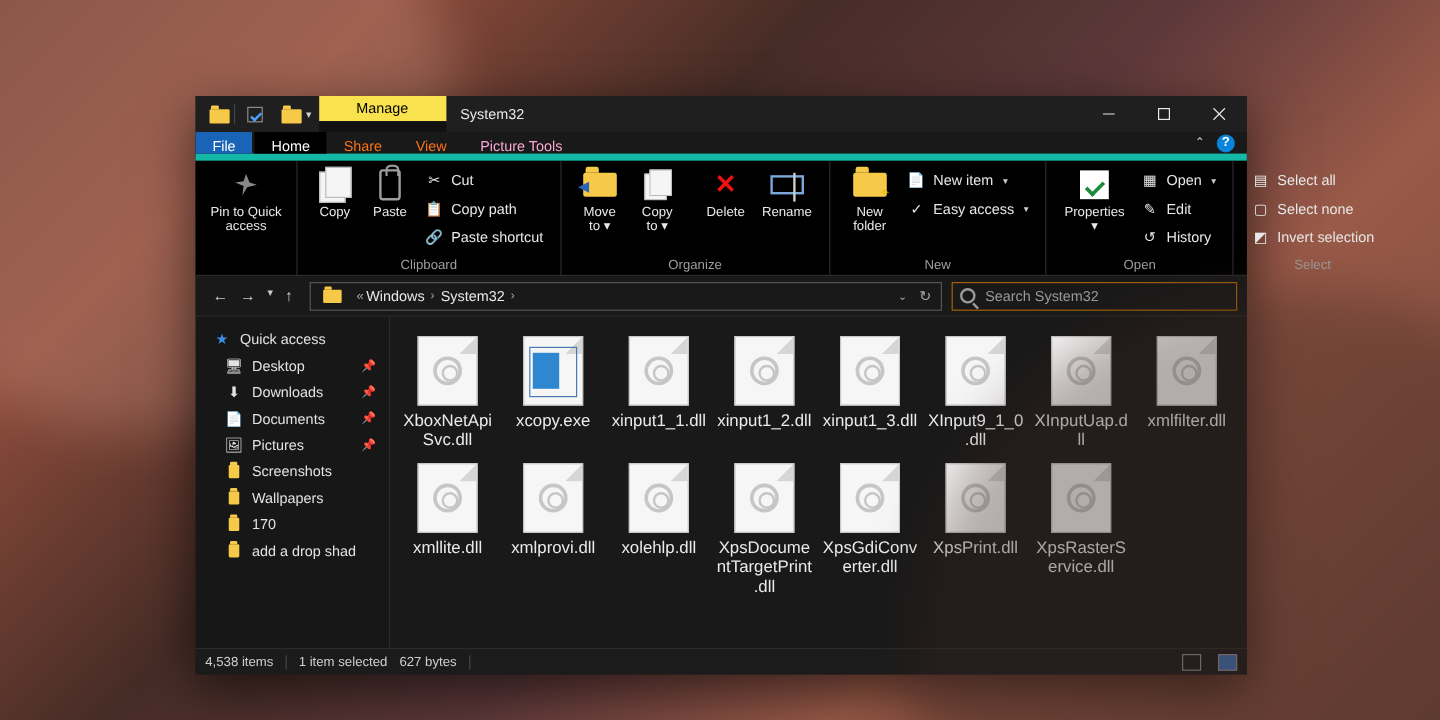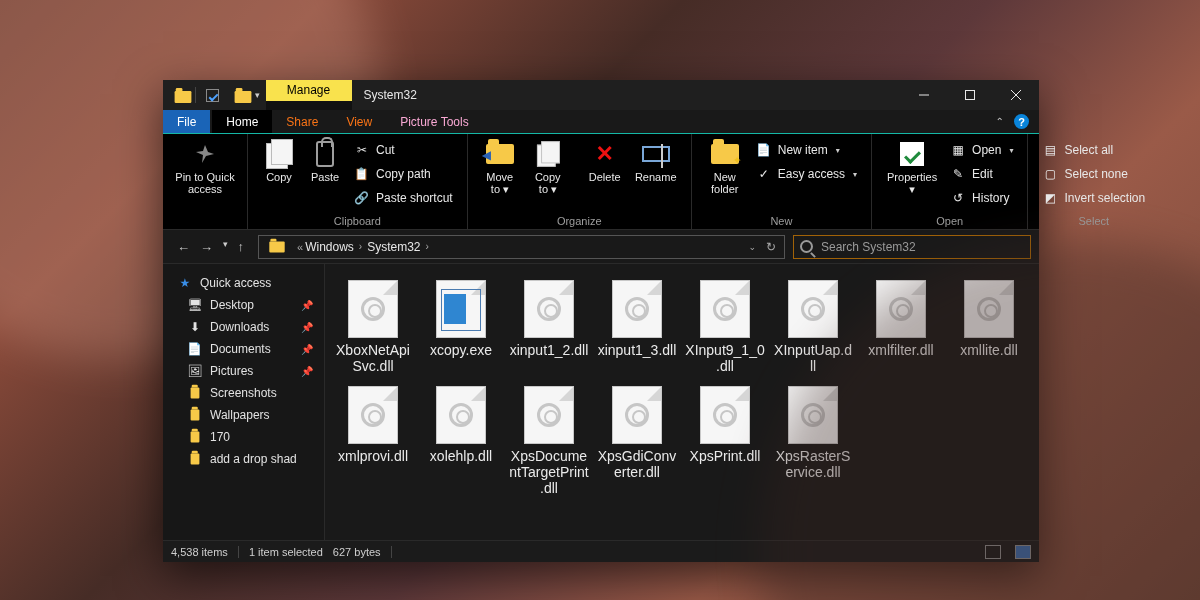--- a/index.html
+++ b/index.html
@@ -18,29 +18,29 @@
   .window {
     position: absolute; left: 163px; top: 80px; width: 876px; height: 482px;
     background: #202020; color: #e8e8e8; box-shadow: 0 14px 42px rgba(0,0,0,.6);
     display: flex; flex-direction: column; font-size: 12px;
   }
 
   
   .titlebar { height: 30px; display: flex; align-items: stretch; background: #1f1f1f; }
   .titlebar .qat { display: flex; align-items: center; padding: 0 6px; gap: 10px; }
   .qat-icon { width: 16px; height: 16px; display: inline-block; }
-  .contextual { display:flex; flex-direction:column; width:86px; }
+  .contextual { display:flex; flex-direction:column; width:106px; }
   .contextual-label { background:#f9e24d; color:#000; font-size:12px; text-align:center; line-height:21px; height:21px; }
   .contextual-tab  { background:#111; color:#e2c84c; font-size:12px; text-align:center; line-height:9px; height:9px; }
   .title-text { flex:1; display:flex; align-items:center; padding-left:12px; color:#e8e8e8; }
   .win-controls { display:flex; }
   .win-btn { width:46px; display:flex; align-items:center; justify-content:center; color:#e8e8e8; }
 
   
-  .tabs { height: 24px; background:#191919; display:flex; align-items:stretch; border-bottom:1px solid #14b8a6; }
+  .tabs { height: 24px; background:#191919; display:flex; align-items:stretch; border-bottom:6px solid #14b8a6; }
   .tab { padding:0 14px; line-height:24px; color:#f97316; font-size:12px; }
   .tab.file { background:#1a64b7; color:#fff; margin-right:2px; }
   .tab.active { background:#000; color:#fff; }
   .tab.picture { color:#f9a8d4; }
   .tabs-spacer { flex:1; }
   .tabs-right { display:flex; align-items:center; gap:10px; padding-right:10px; }
   .chevron-up { color:#ccc; font-size:10px; }
   .help-badge { width:15px; height:15px; border-radius:50%; background:#0984da; color:#fff; display:flex; align-items:center; justify-content:center; font-size:11px; font-weight:bold; }
 
   
@@ -407,20 +407,26 @@
           <div class="file">
             <div class="thumb exe">
               <div class="win"></div>
             </div>
             <div class="fname">xcopy.exe</div>
           </div>
           <div class="file">
             <div class="thumb">
               <div class="cog"></div>
             </div>
+            <div class="fname">xinput1_1.dll</div>
+          </div>
+          <div class="file">
+            <div class="thumb">
+              <div class="cog"></div>
+            </div>
             <div class="fname">xinput1_2.dll</div>
           </div>
           <div class="file">
             <div class="thumb">
               <div class="cog"></div>
             </div>
             <div class="fname">xinput1_3.dll</div>
           </div>
           <div class="file">
             <div class="thumb">

